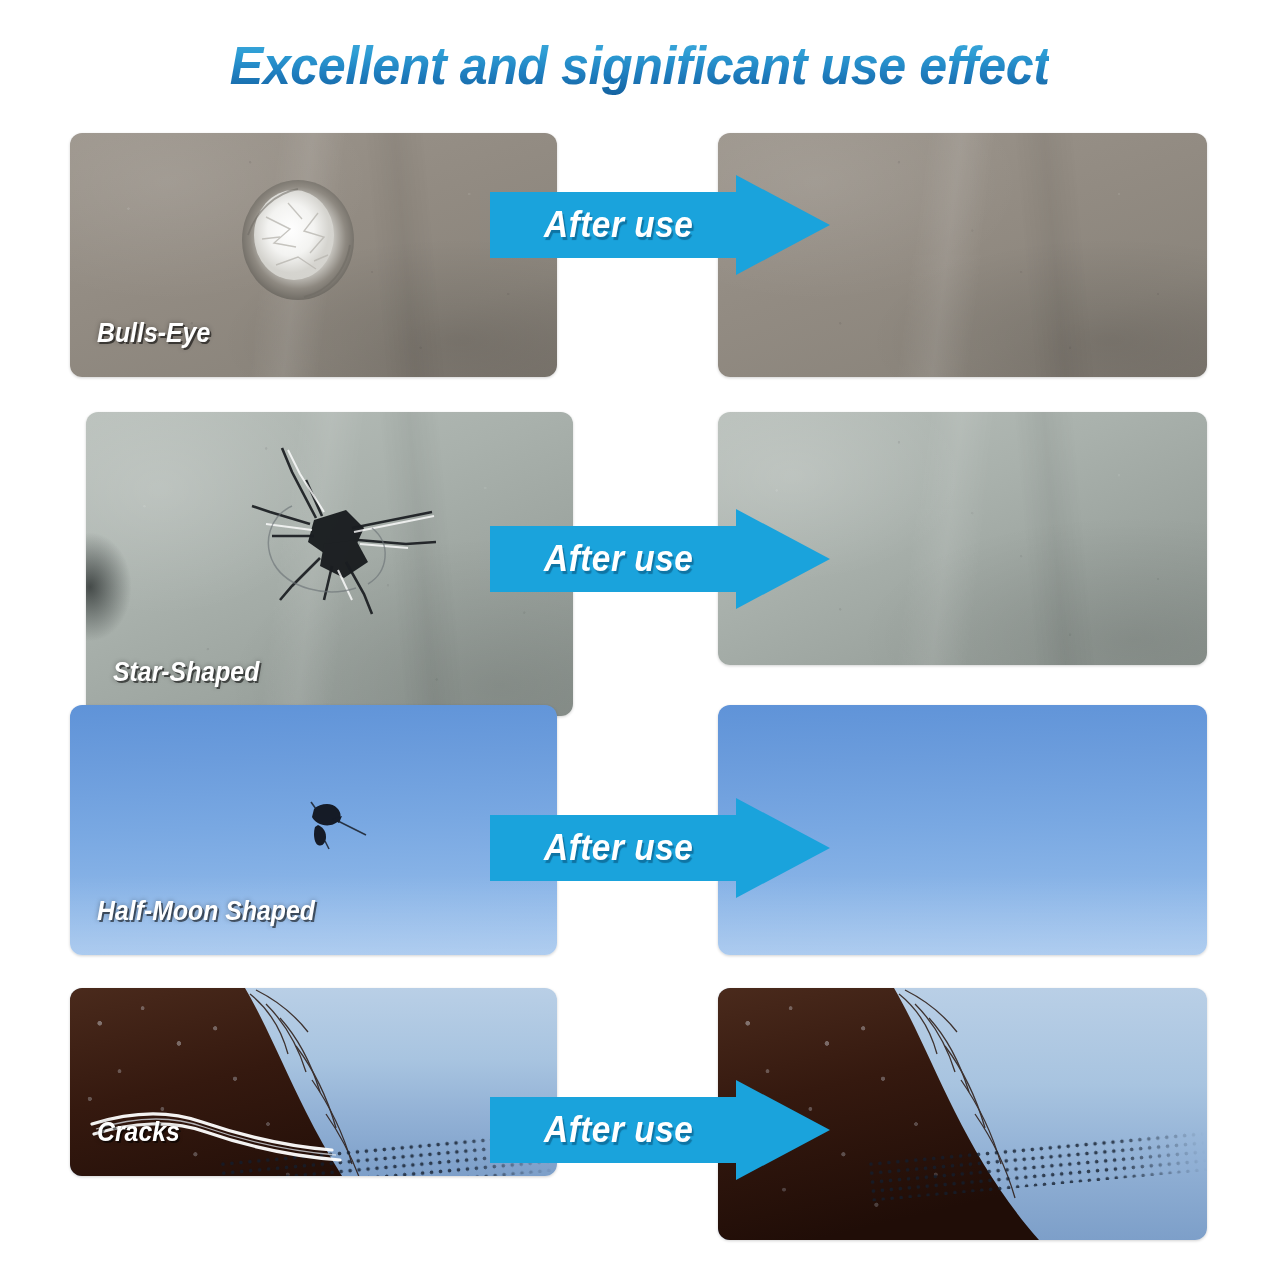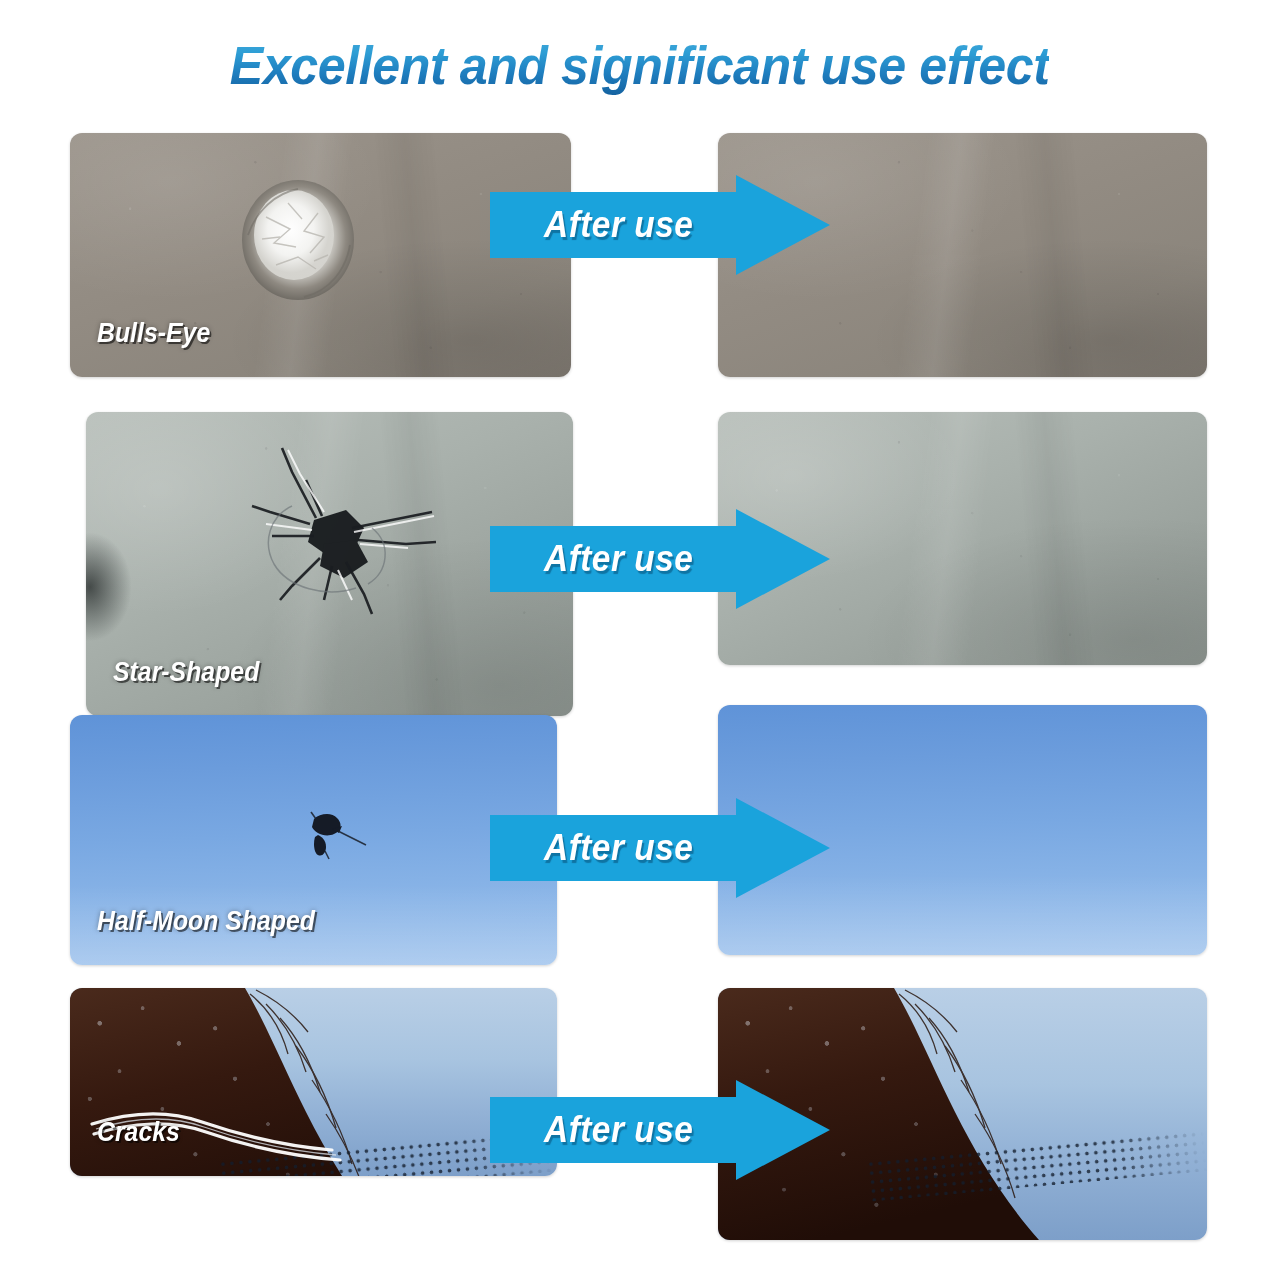--- a/index.html
+++ b/index.html
@@ -188,21 +188,21 @@
 
 <div id="title-shadow">
   <span>Excellent and significant use effect</span>
 </div>
 <div id="title-bar">
   <div id="page-title">Excellent and significant use effect</div>
 </div>
 
 <div class="row" style="top:133px; height:244px;">
 
-  <div class="panel left" style="top:0; height:244px;padding-left:14px;">
+  <div class="panel left" style="top:0; height:244px;">
     <div class="surf surf-grey"></div>
     <div class="noise"></div>
     <div class="streaks"></div>
 
     <svg class="dmg" style="left:148px; top:32px; width:160px; height:150px;" viewBox="0 0 160 150">
       <defs>
         <radialGradient id="beOuter" cx="50%" cy="48%" r="52%">
           <stop offset="0%" stop-color="#f2f2f0"></stop>
           <stop offset="55%" stop-color="#d8d7d2"></stop>
           <stop offset="82%" stop-color="#8e8981"></stop>
@@ -296,21 +296,21 @@
   <div class="arrow-wrap" style="left:490px; top:97px; width:340px; height:100px;">
     <svg class="arrow-svg" width="340" height="100" viewBox="0 0 340 100">
       <polygon points="0,17 246,17 246,0 340,50 246,100 246,83 0,83" fill="#1aa3dc"></polygon>
     </svg>
     <div class="arrow-label">After use</div>
   </div>
 </div>
 
 <div class="row" style="top:705px; height:250px;">
 
-  <div class="panel left" style="top:0; height:250px;margin-top:10px;">
+  <div class="panel left" style="top:0; height:250px;">
     <div class="surf surf-sky"></div>
     <div class="dmg" style="left:0; top:170px; width:100%; height:80px;
                 background: linear-gradient(180deg, rgba(255,255,255,0) 0%, rgba(255,255,255,.20) 100%);"></div>
 
     <svg class="dmg" style="left:228px; top:92px; width:70px; height:56px;" viewBox="0 0 70 56">
       <g fill="#10141d" opacity="0.95">
         <path d="M16 12 C22 6, 34 5, 39 11 C45 17, 43 24, 36 27 C27 31, 17 26, 14 20 Z"></path>
         <path d="M20 28 C24 30, 28 33, 28 40 C28 46, 24 50, 20 48 C16 46, 15 36, 17 30 Z"></path>
         <path d="M34 22 L44 19 L41 26 Z"></path>
       </g>

